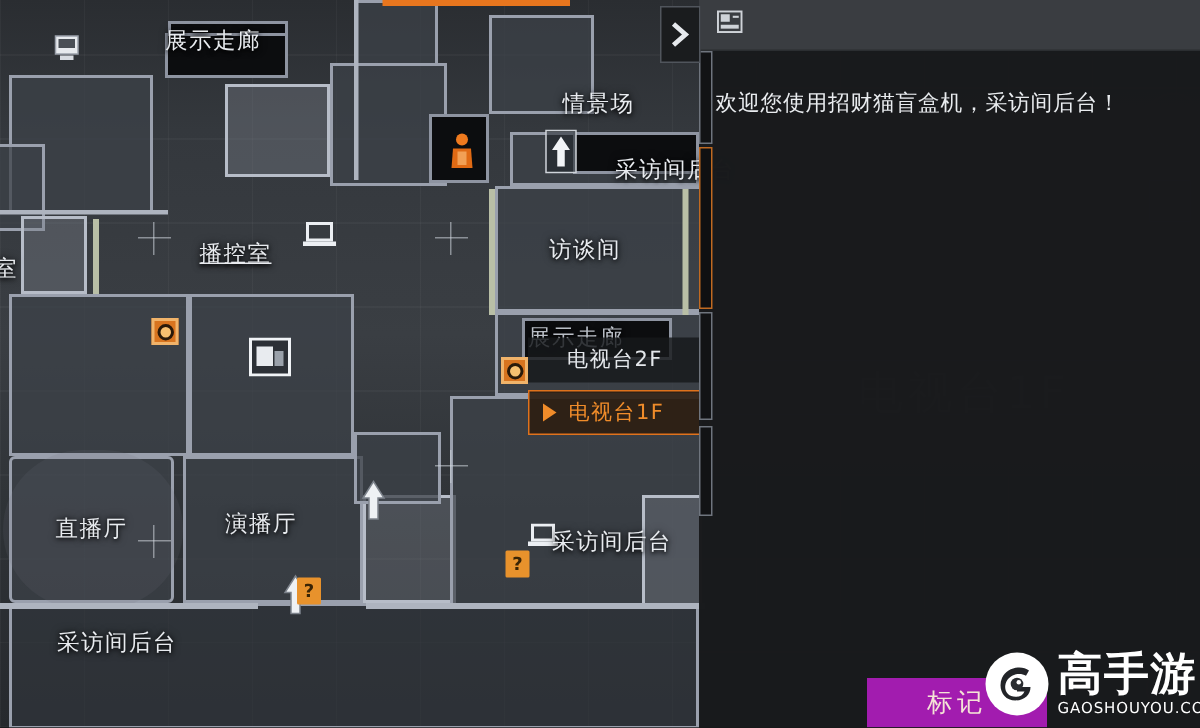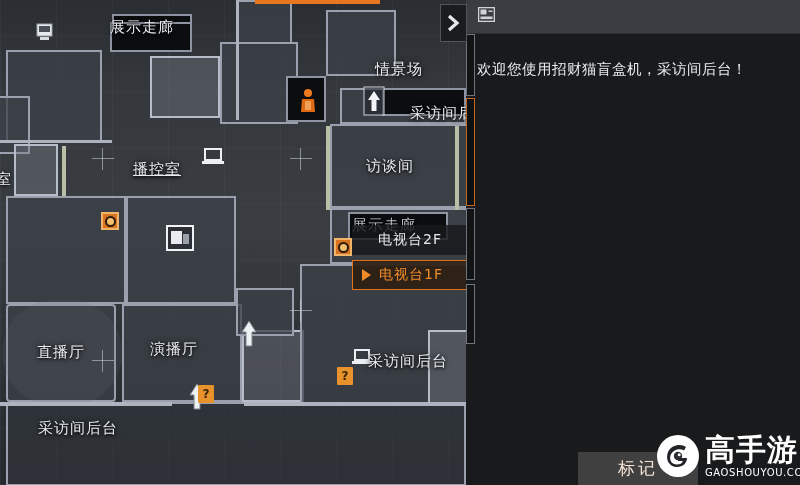--- a/index.html
+++ b/index.html
@@ -123,21 +123,21 @@
   
   #panel-toggle {
     position: absolute; left: 440px; top: 4px; width: 27px; height: 38px;
     background: #1a1c1e; border: 1px solid #50555c; z-index: 11;
     display: flex; align-items: center; justify-content: center;
   }
 
   
   #mark-button {
     position: absolute; left: 578px; top: 452px; width: 120px; height: 33px;
-    background: #404040; display: flex; align-items: center; justify-content: center;
+    background: #a21caf; display: flex; align-items: center; justify-content: center;
     z-index: 12;
   }
   #mark-button .mtxt { color: #f4e3d6; font-size: 17px; letter-spacing: 3px; }
 
   
   #watermark { position: absolute; left: 656px; top: 434px; z-index: 13;
                display: flex; align-items: flex-start; }
   #wm-logo { width: 44px; height: 44px; }
   #wm-right { margin-left: 5px; }
   #wm-cn { color: #ffffff; font-size: 30px; font-weight: bold; letter-spacing: 1px; line-height: 32px;

